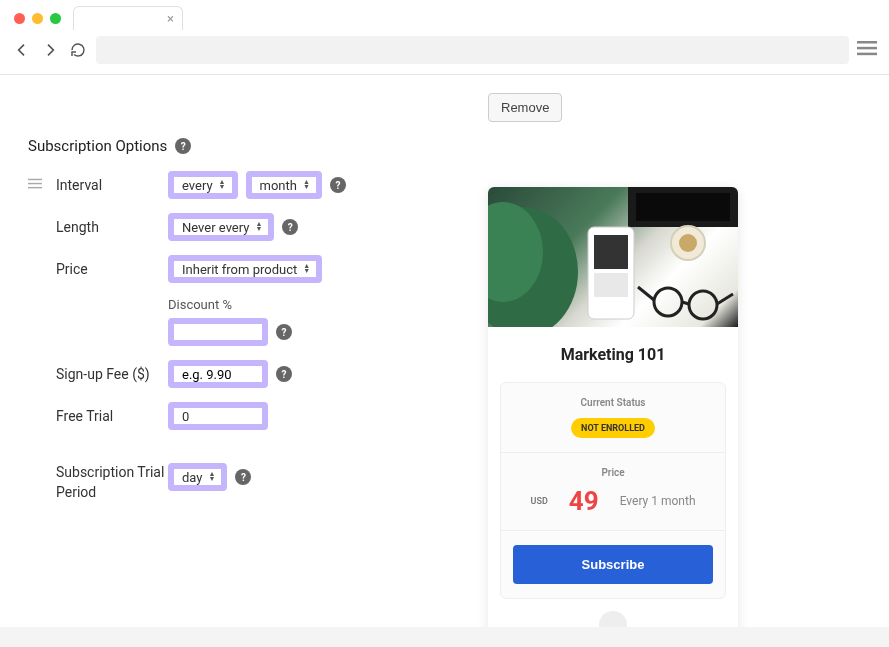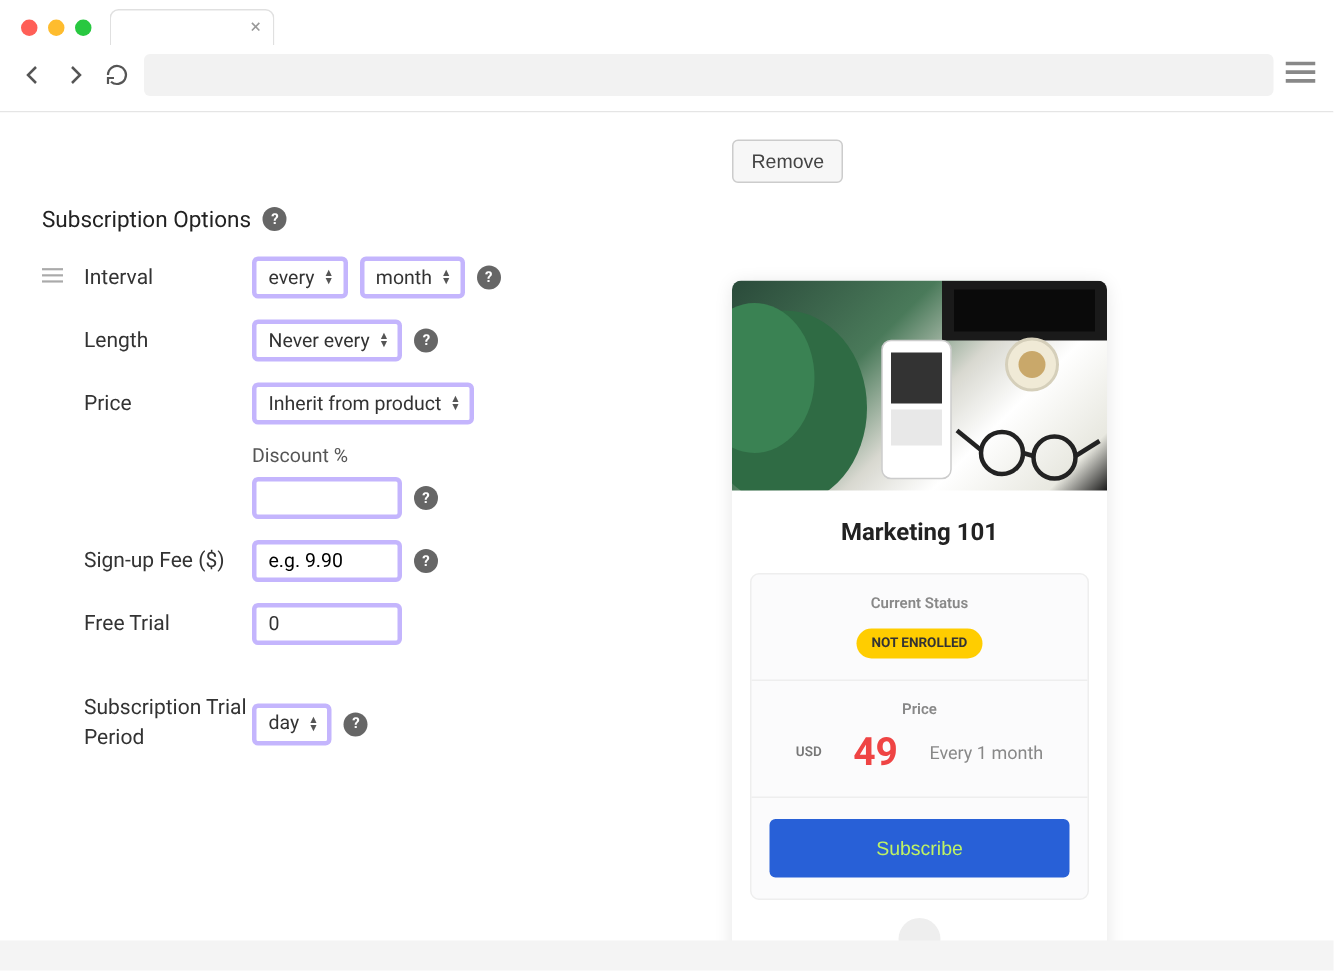--- a/index.html
+++ b/index.html
@@ -145,21 +145,21 @@
       font-size: 14px;
       color: #333;
       flex-shrink: 0;
     }
     .form-controls {
       display: flex;
       align-items: center;
       gap: 8px;
     }
     .select-like, .text-input {
-      border: 3px solid #c4b5fd;
+      border: 6px solid #c4b5fd;
       border-radius: 4px;
       background: #fff;
       font-size: 13px;
       color: #333;
       height: 28px;
       padding: 0 8px;
       display: flex;
       align-items: center;
       gap: 6px;
     }
@@ -271,26 +271,26 @@
     .price-period {
       font-size: 12px;
       color: #888;
       text-align: right;
     }
     .subscribe-btn {
       display: block;
       width: calc(100% - 24px);
       margin: 0 12px 14px 12px;
       background: #2860d7;
-      color: #bef264;
+      color: #ffffff;
       border: none;
       border-radius: 4px;
       padding: 12px 0;
       font-size: 13px;
-      font-weight: 400;
+      font-weight: 700;
       text-align: center;
       cursor: pointer;
     }
     .nav-dot {
       width: 28px;
       height: 28px;
       background: #eee;
       border-radius: 50%;
       margin: 6px auto 14px auto;
     }
@@ -435,21 +435,21 @@
     <div class="form-row">
       <div class="spacer"></div>
       <div class="form-label">Free Trial</div>
       <div class="form-controls">
         <div class="text-input">
             <span>0</span>
           </div>
       </div>
     </div>
 
-    <div class="form-row" style="align-items:center;margin-top:33px;">
+    <div class="form-row" style="align-items:flex-start;margin-top:33px;">
       <div class="spacer"></div>
       <div class="form-label" style="line-height:1.4;">Subscription Trial Period</div>
       <div class="form-controls">
         <div class="select-like">
           <span>day</span>
           <span class="updown">
               <span>▲</span>
               <span>▼</span>
             </span>
         </div>

